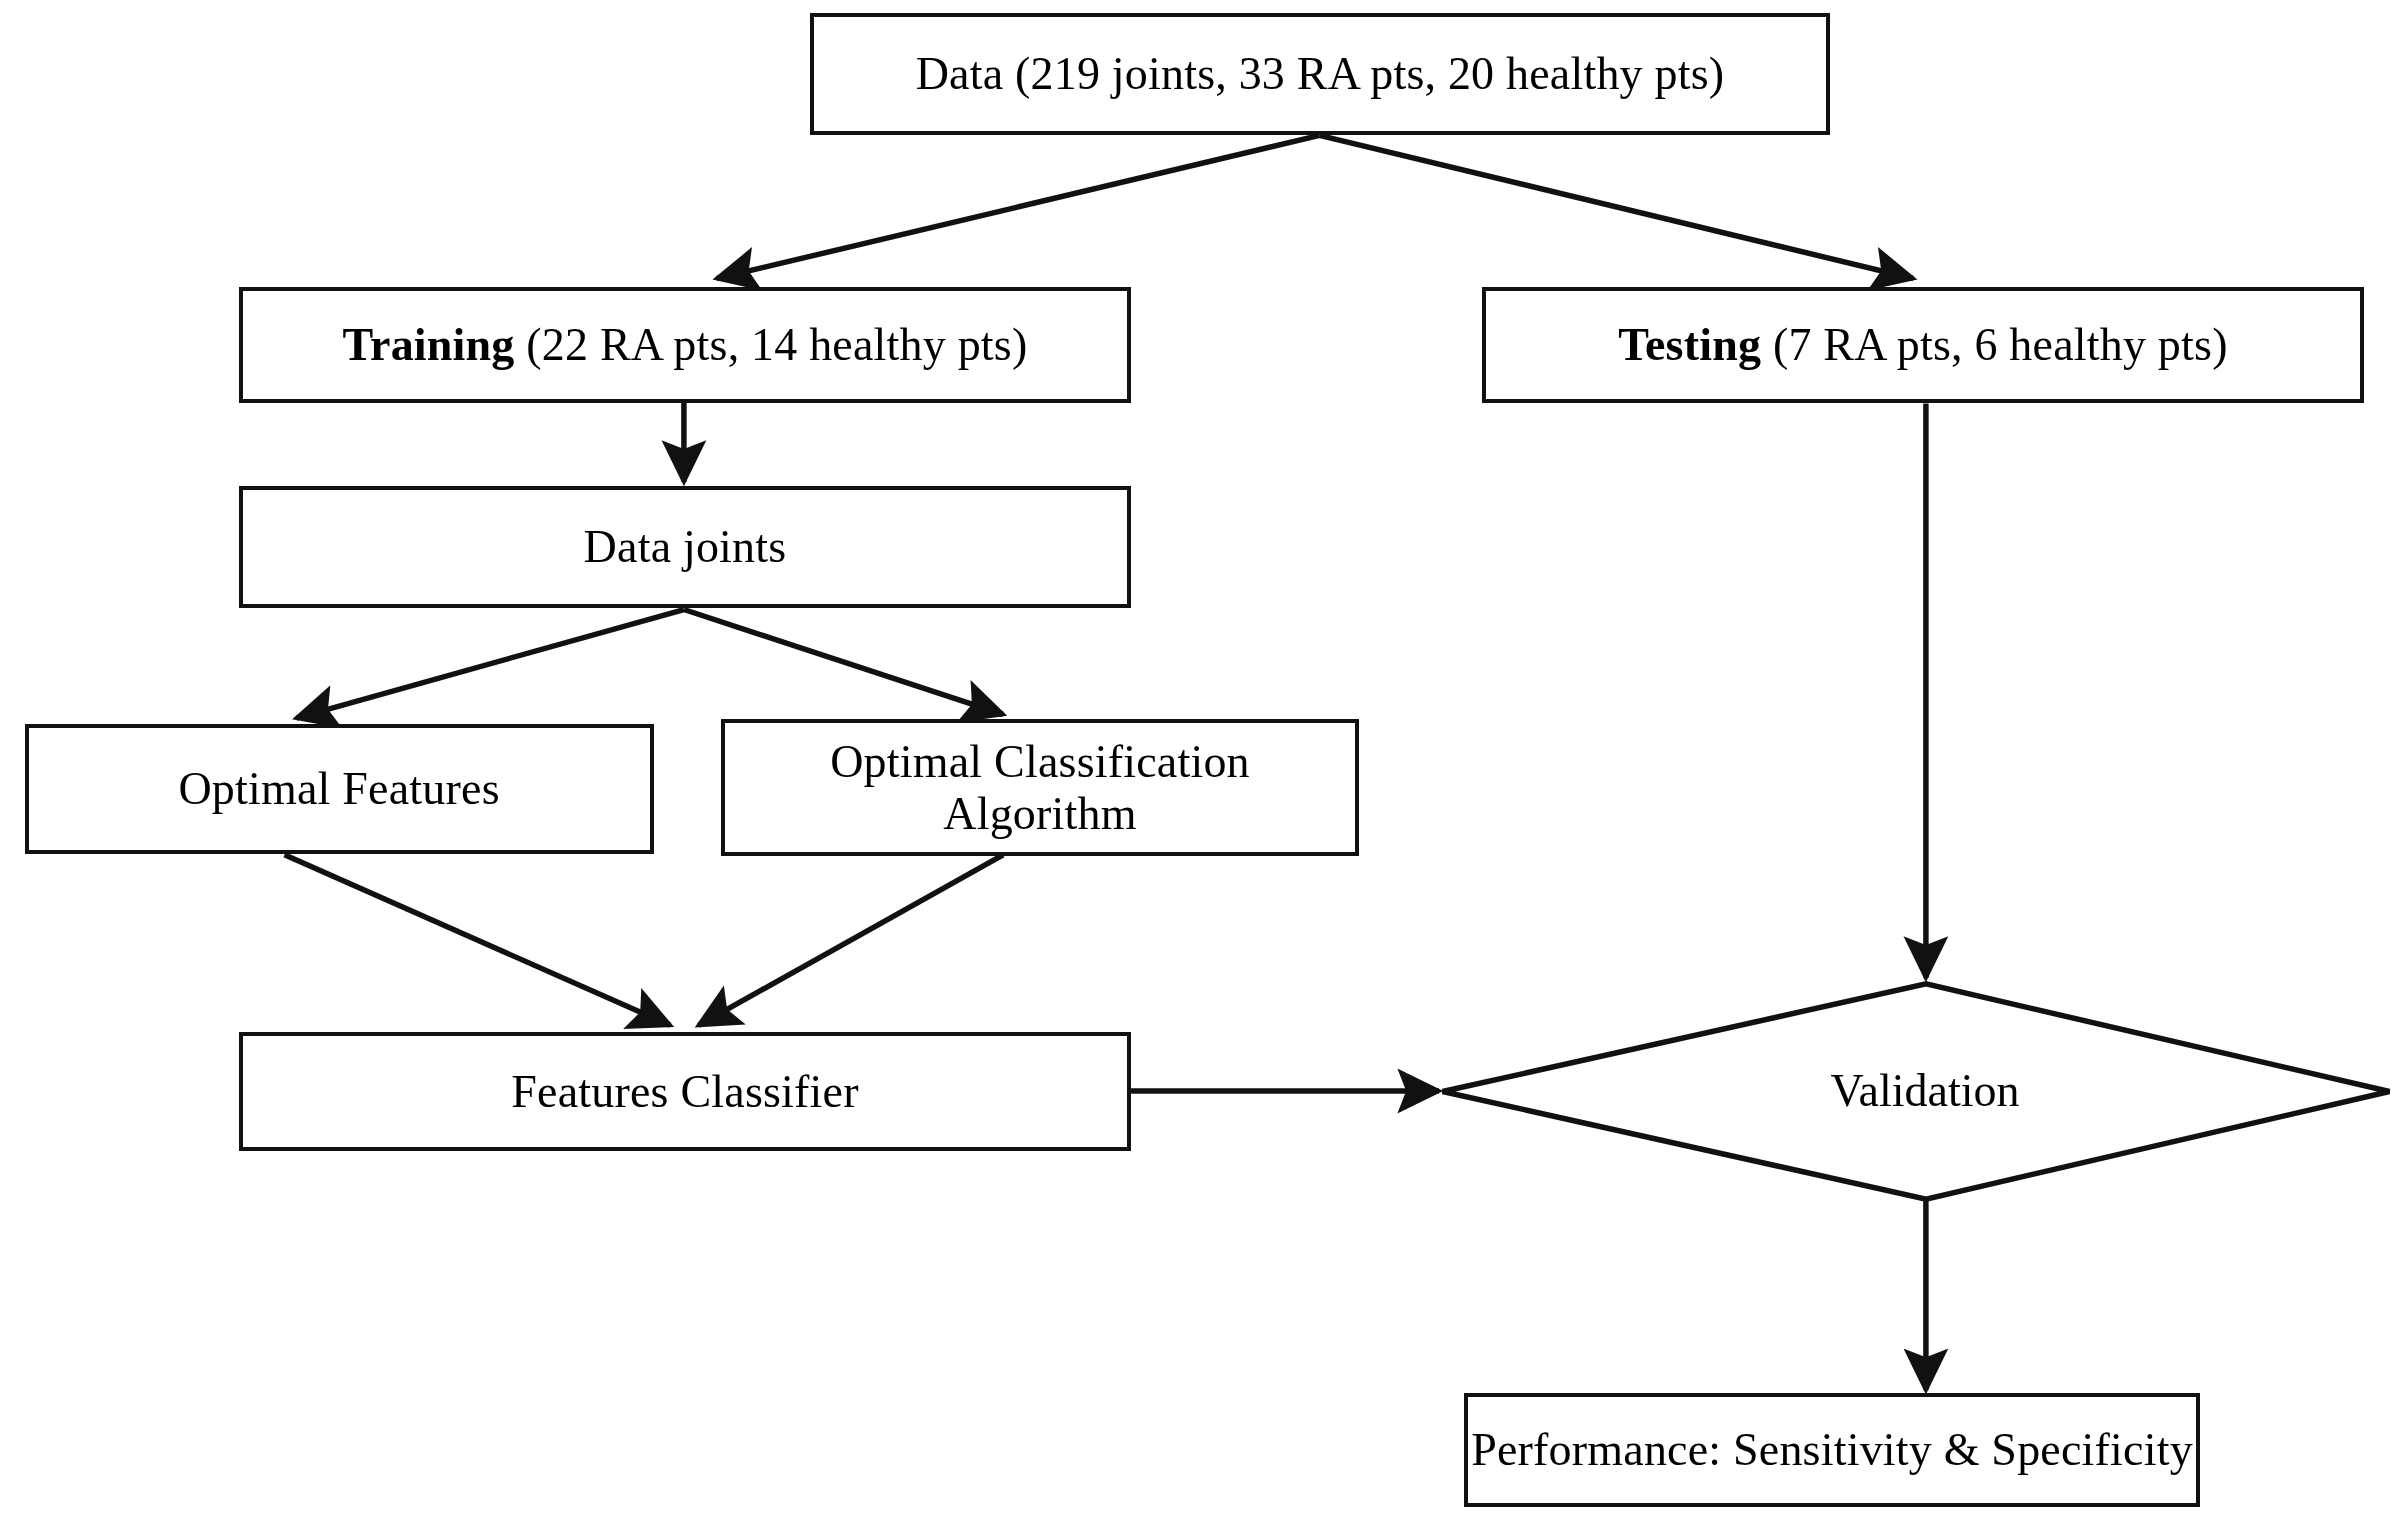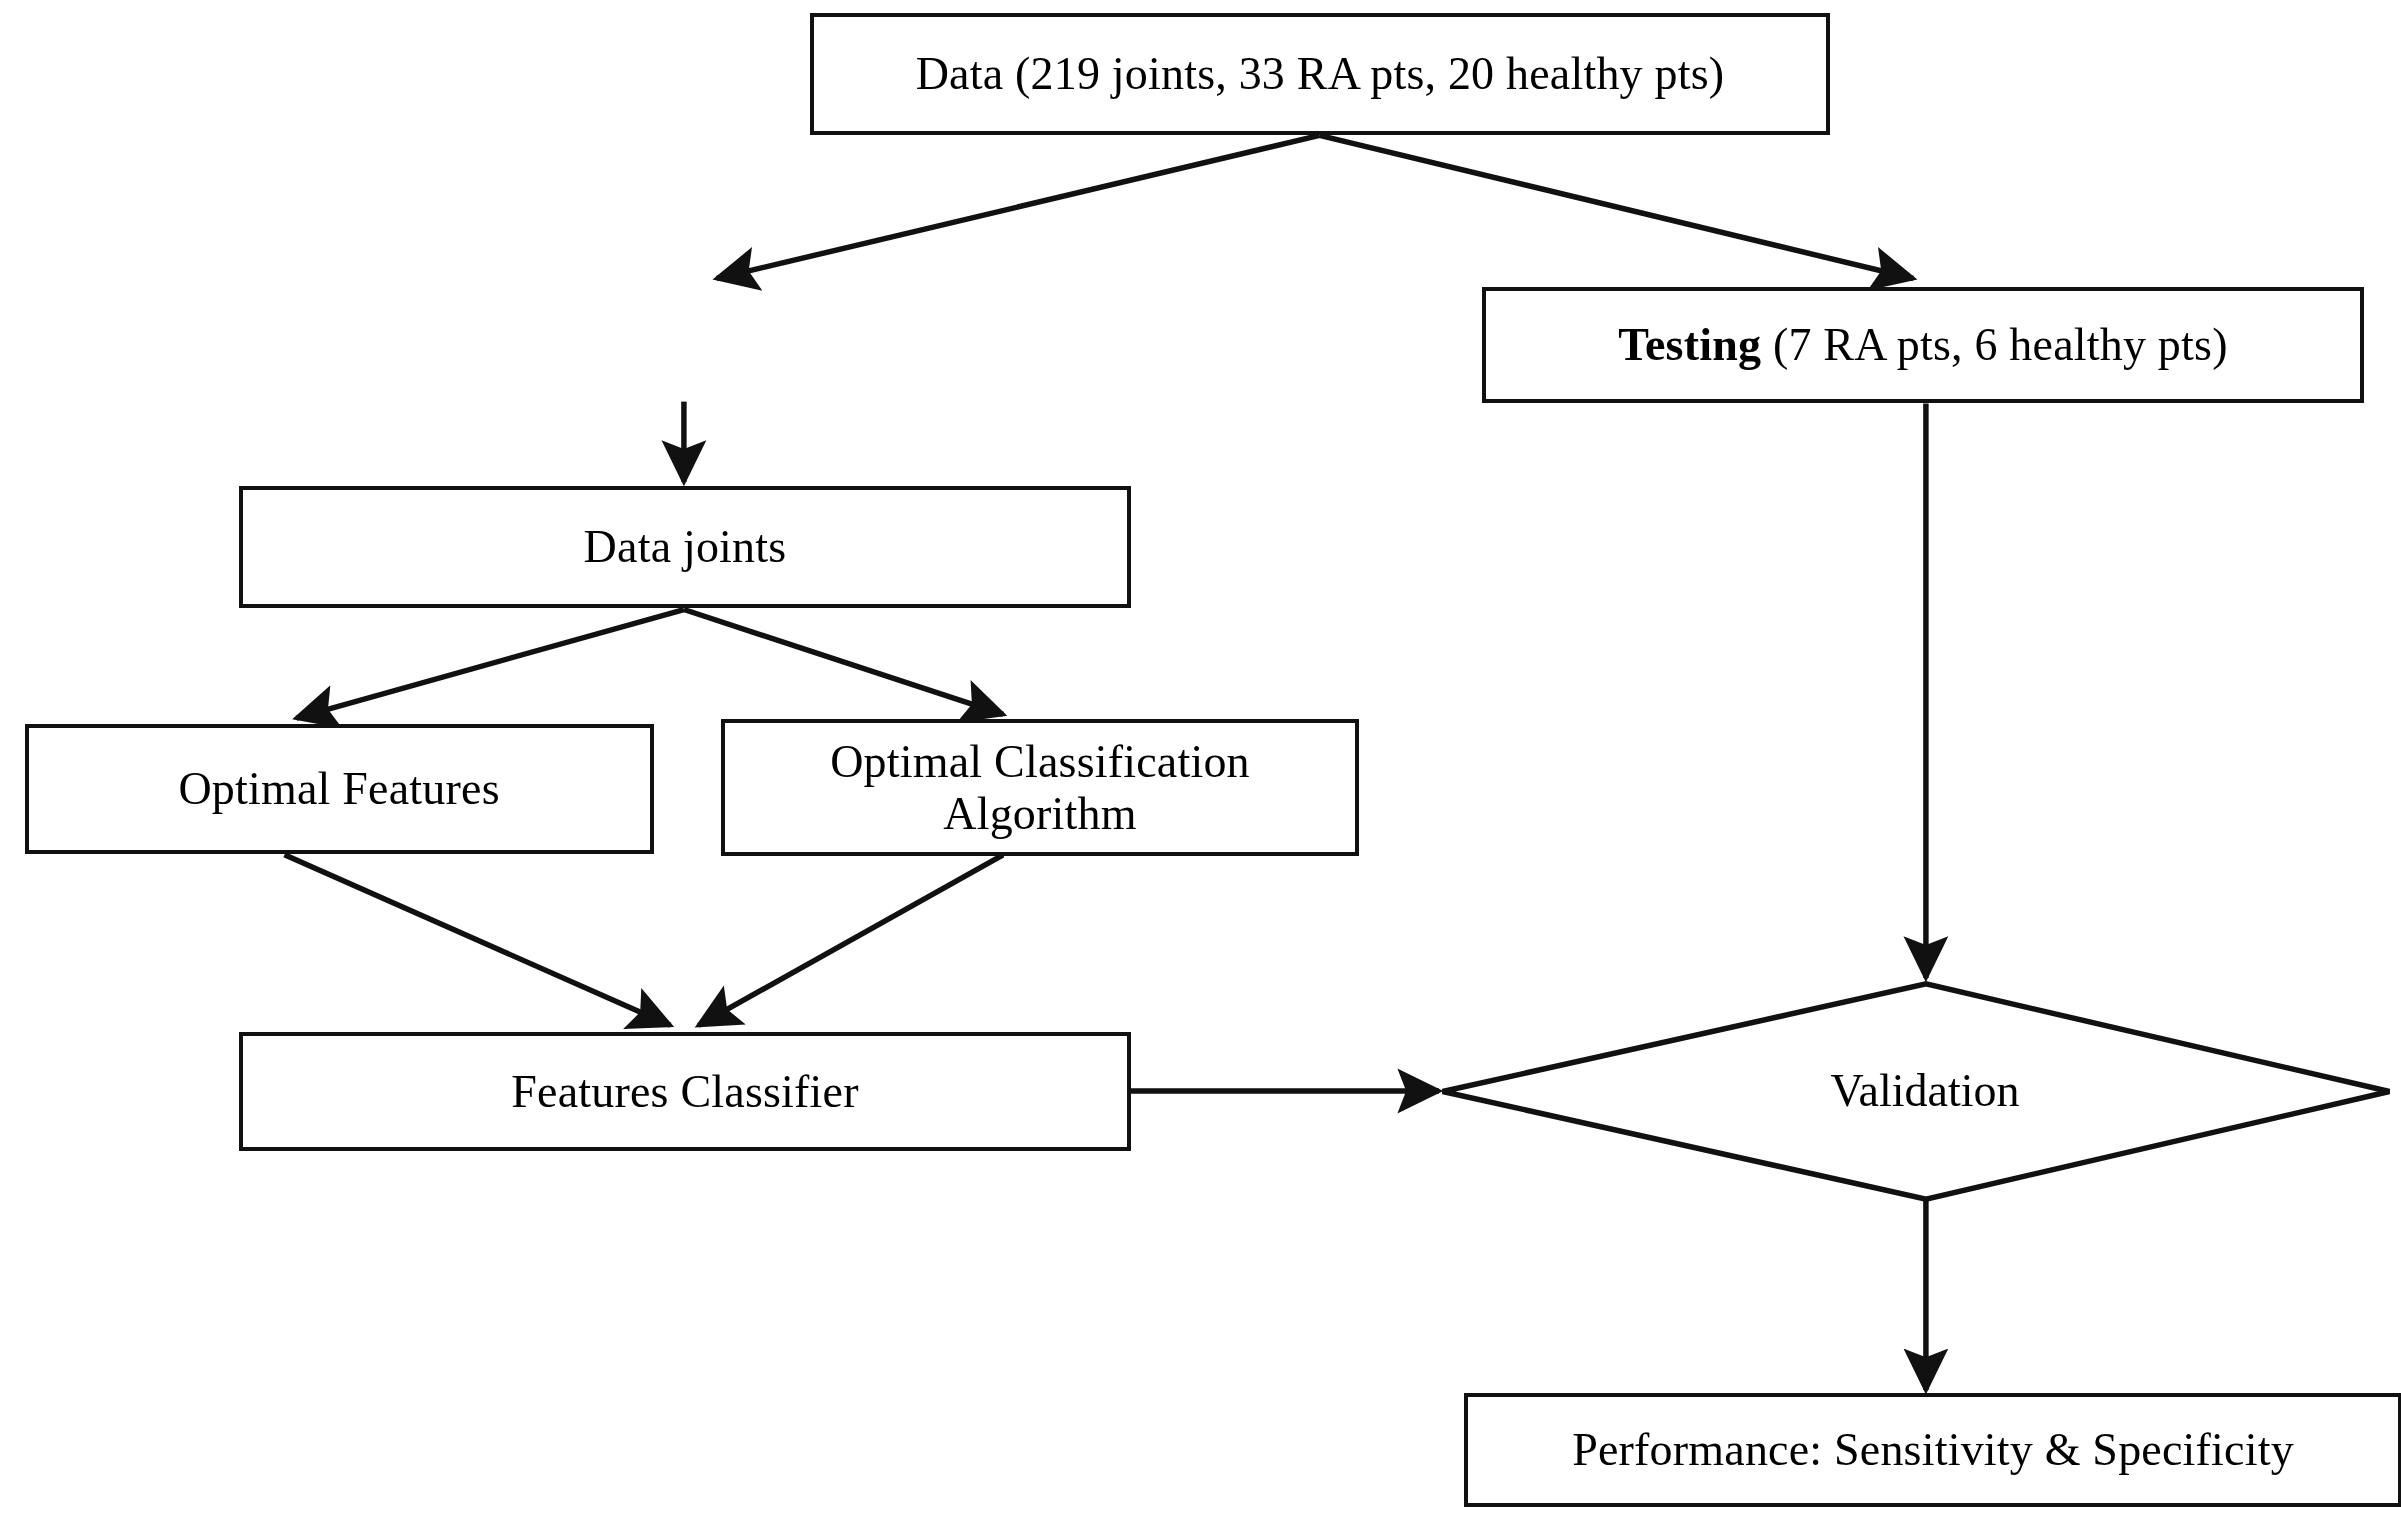--- a/index.html
+++ b/index.html
@@ -109,20 +109,23 @@
 
     <g>
       <line x1="2112" y1="1312" x2="2112" y2="1524" stroke="#111111" stroke-width="6" marker-end="url(#arrowhead)"></line>
     </g>
   </svg>
 
   <div class="node box" style="left:810px; top:12.8px; width:1020px; height:122px;">
     <span class="label">Data (219 joints, 33 RA pts, 20 healthy pts)</span>
   </div>
 
+  <div class="node box" style="left:239px; top:287px; width:892px; height:116px;">
+    <span class="label"><span class="em">Training</span><span> (22 RA pts, 14 healthy pts)</span></span>
+  </div>
 
   <div class="node box" style="left:1482px; top:287px; width:882px; height:116px;">
     <span class="label"><span class="em">Testing</span><span> (7 RA pts, 6 healthy pts)</span></span>
   </div>
 
   <div class="node box" style="left:239px; top:486px; width:892px; height:122px;">
     <span class="label">Data joints</span>
   </div>
 
   <div class="node box" style="left:721px; top:719px; width:638px; height:137px;">
@@ -140,18 +143,18 @@
 
   <div class="diamond-wrap" style="left:1439px; top:980px;">
     <svg width="954" height="223" viewBox="0 0 1046 244">
       <polygon points="4,122 534,4 1042,122 534,240" fill="#ffffff" stroke="#111111" stroke-width="6"></polygon>
     </svg>
   </div>
   <div class="diamond-label" style="left:1706px; top:1063px; width:438px; height:55px;">
     <span>Validation</span>
   </div>
 
-  <div class="node box" style="left:1464px; top:1393px; width:938px; height:114px;">
+  <div class="node box" style="left:1464px; top:1393px; width:736px; height:114px;">
     <span class="label">Performance: Sensitivity &amp; Specificity</span>
   </div>
 
 </div>
 
 
 </body></html>

